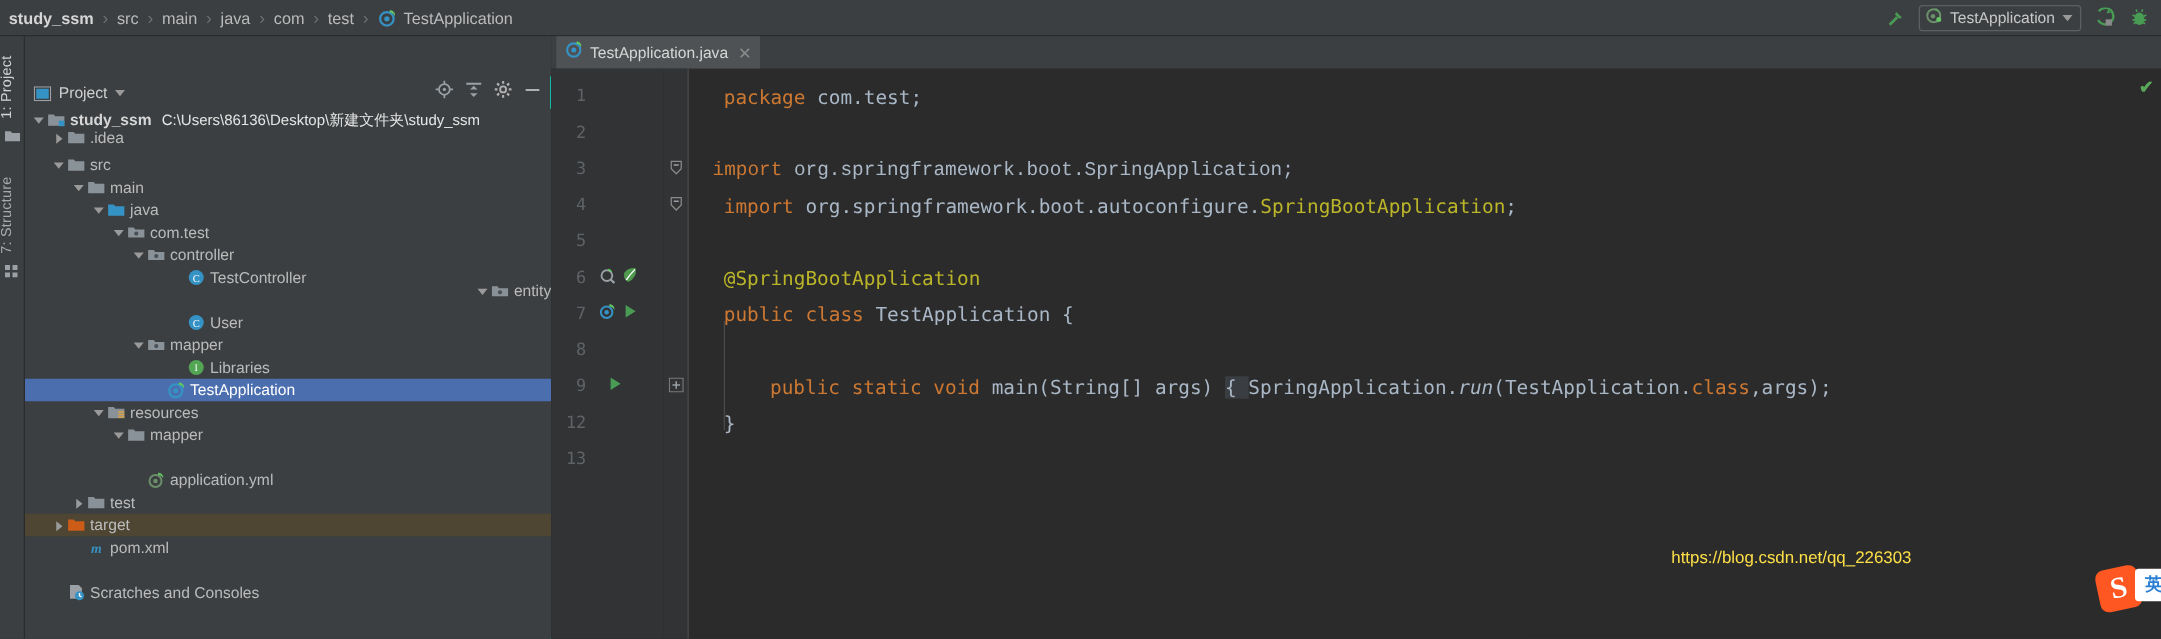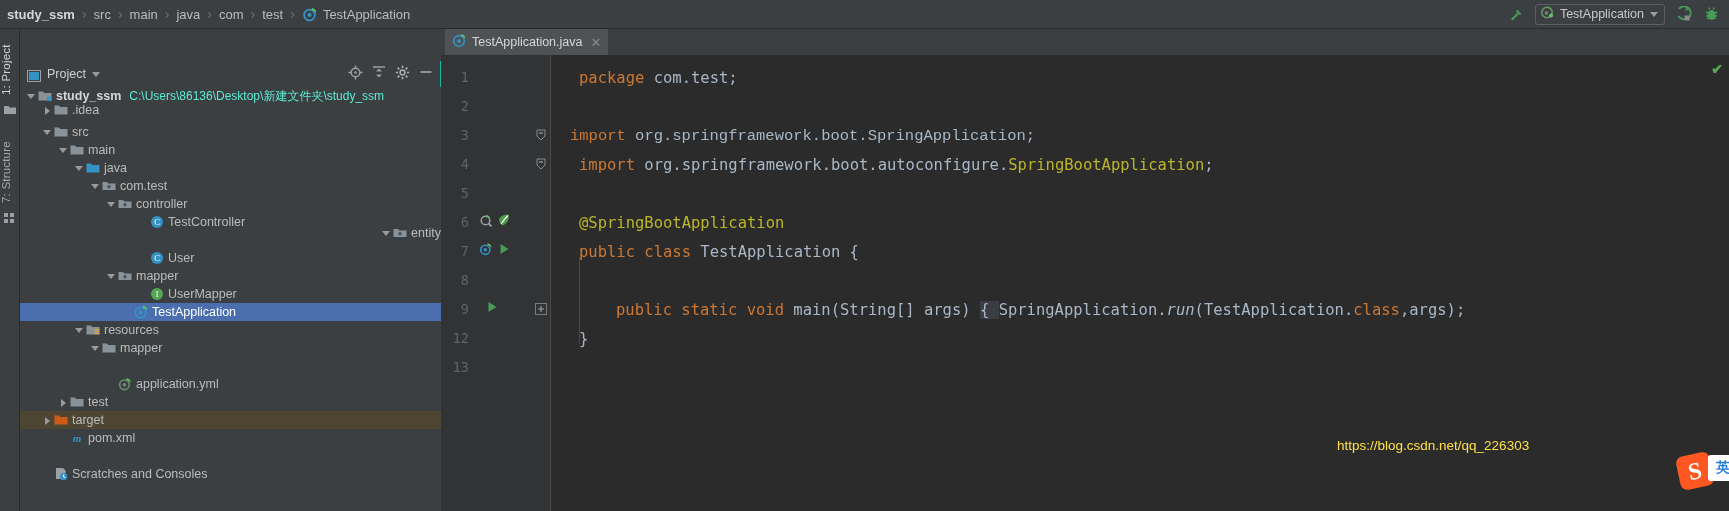--- a/index.html
+++ b/index.html
@@ -84,21 +84,21 @@
     content: ""; position: absolute; left: 3px; top: 2px;
     border-left: 5px solid #9a9a9a; border-top: 4px solid transparent; border-bottom: 4px solid transparent;
   }
   .arrow.open::after {
     content: ""; position: absolute; left: 1px; top: 3px;
     border-top: 5px solid #9a9a9a; border-left: 4px solid transparent; border-right: 4px solid transparent;
   }
   .row .ico { width: 14px; height: 14px; flex: 0 0 14px; margin-right: 4px; display: block; }
   .row .lbl { line-height: 14px; }
   .row .lbl.bold { font-weight: bold; color: #d6d6d6; }
-  .row .path { font-size: 12px; color: #5eead4; margin-left: 8px; }
+  .row .path { font-size: 12px; color: #e5e5e5; margin-left: 8px; }
 
   
   #editor {
     position: absolute; left: 441px; top: 29px; width: 1288px; height: 482px;
     background: #2b2b2b;
   }
   #tabbar {
     position: absolute; left: 0; top: 0; width: 1288px; height: 26px;
     background: #3c3f41;
   }
@@ -391,21 +391,21 @@
             <circle cx="7" cy="7.8" r="1.7" fill="#4a5056"></circle>
           </svg></span>
         <span class="lbl">mapper</span>
       </div>
       <div class="row" style="padding-left: 118px; position: absolute; top: 198px; left: 0px; width: 421px;">
         <span class="arrow"></span>
         <span class="ico"><svg width="14" height="14" viewBox="0 0 14 14">
             <circle cx="7" cy="7" r="6" fill="#53a653"></circle>
             <text x="7" y="10.2" font-size="8" font-family="Liberation Serif, serif" fill="#ffffff" text-anchor="middle">I</text>
           </svg></span>
-        <span class="lbl">UserMapper</span>
+        <span class="lbl">Libraries</span>
       </div>
       <div class="row sel" style="padding-left: 102px; position: absolute; top: 216px; left: 0px; width: 421px;">
         <span class="arrow"></span>
         <span class="ico"><svg width="14" height="14" viewBox="0 0 14 14">
             <circle cx="6.6" cy="7.6" r="5.2" fill="none" stroke="#3592c4" stroke-width="1.8"></circle>
             <circle cx="6.6" cy="7.6" r="2" fill="#3592c4"></circle>
             <path d="M9.2 0.8 Q13.8 1.8 13.2 5.6 Q11.4 2.8 8.8 2.8 Z" fill="#62c462"></path>
           </svg></span>
         <span class="lbl">TestApplication</span>
       </div>

